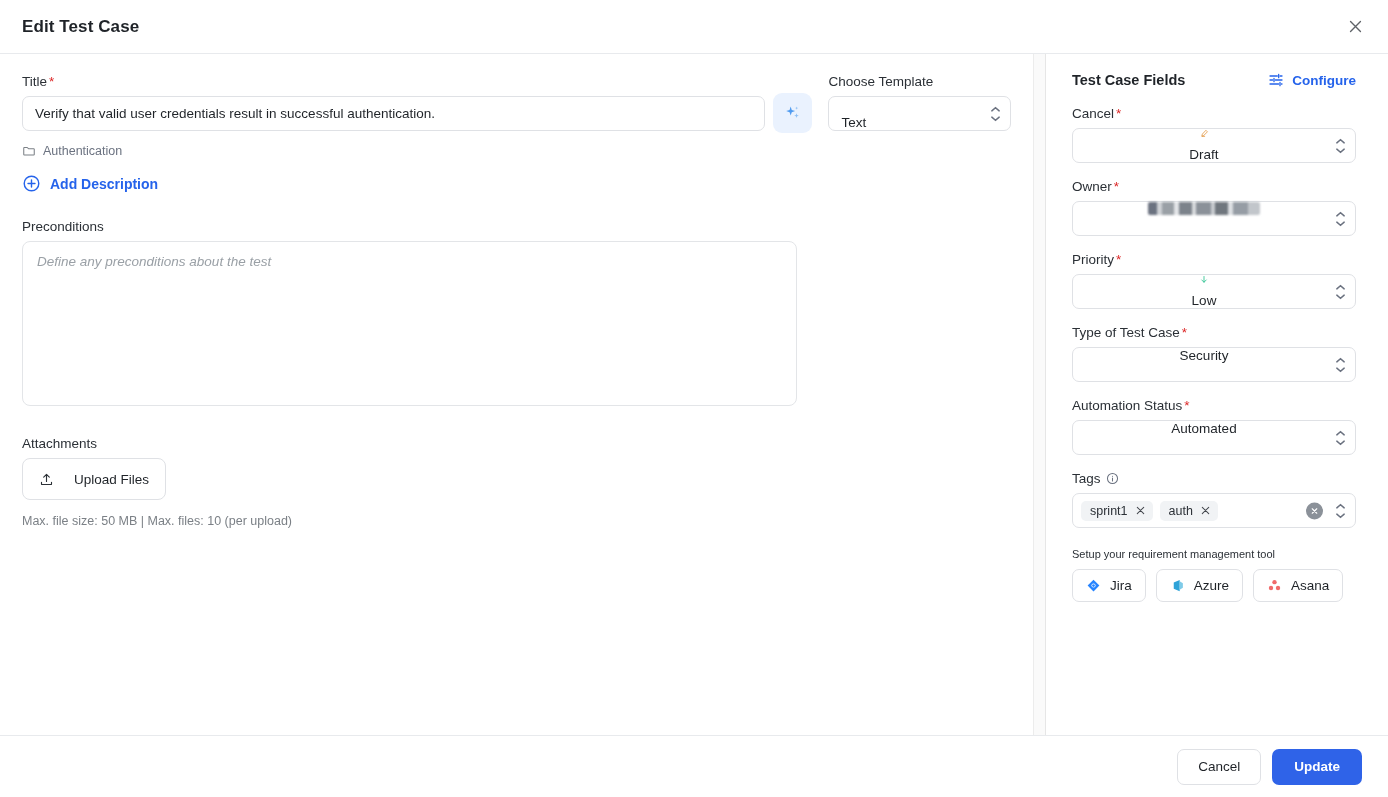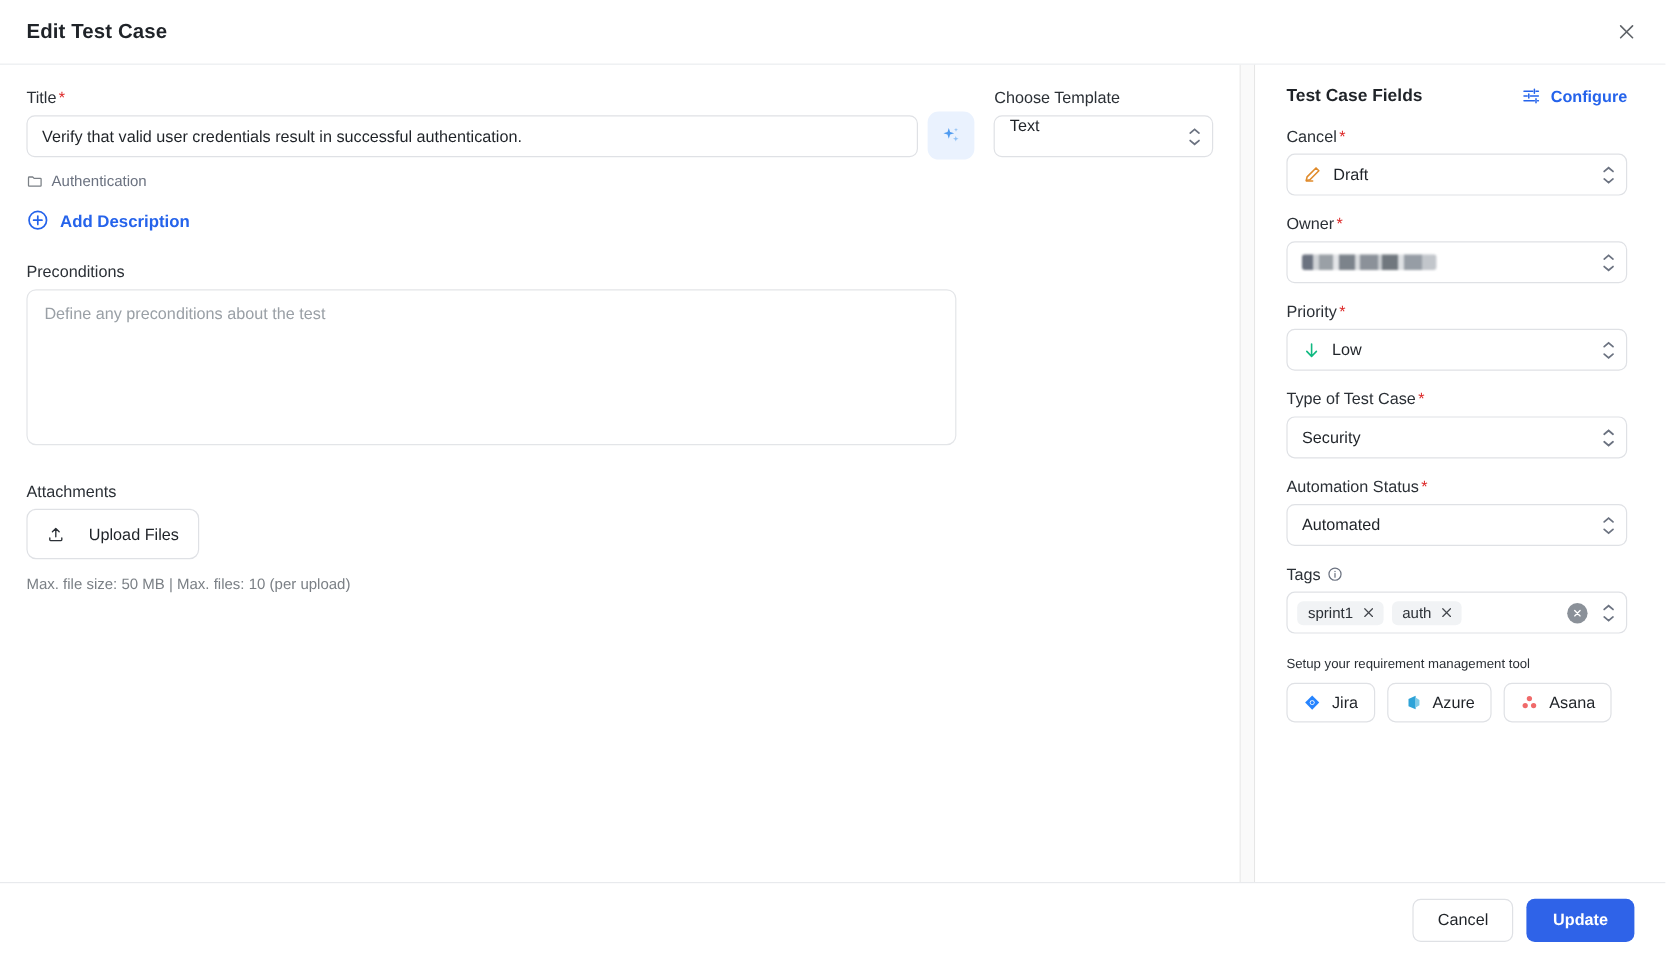--- a/index.html
+++ b/index.html
@@ -56,36 +56,36 @@
   }
   .ai-btn {
     width: 40px; height: 40px; margin-left: 8px; margin-bottom: -2px;
     border-radius: 9px; border:none; background:#eaf2fe;
     display:flex; align-items:center; justify-content:center; cursor:pointer;
   }
   .tmpl-col { margin-left: 16px; width: 186px; }
   .select-box {
     position: relative; height: 35px;
     border:1px solid #dfe1e5; border-radius:7px; background:#fff;
-    display:flex; align-items:flex-start; padding: 0 30px 0 12px;
+    display:flex; align-items:flex-end; padding: 0 30px 0 12px;
     font-size:13.5px; color:#1f2328; cursor:pointer;
   }
   .stepper { position:absolute; right:9px; top:50%; transform:translateY(-50%); color:#6b7280; display:flex; flex-direction:column; line-height:0; }
 
   .folder-line { display:flex; align-items:center; gap:7px; margin-top: 13px; color:#6b7280; font-size:12.5px; }
   .add-desc { display:flex; align-items:center; gap:9px; margin-top: 16px; color:#2563eb; font-size:14px; font-weight:600; cursor:pointer; width:max-content;}
 
   .field-block { margin-top: 26px; }
   textarea.ta {
     width: 100%; border:1px solid #e3e5e8; border-radius:8px;
     padding: 12px 14px; font-size: 13.5px; color:#1f2328;
     font-family: "Liberation Sans", sans-serif; resize: none; outline:none; background:#fff;
   }
   textarea.ta::placeholder { color:#9aa0a6; }
-  .ta-precond { height: 130px; width: 775px; }
+  .ta-precond { height: 165px; width: 775px; font-style: italic; }
   .two-col { display:flex; gap: 17px; }
   .col-steps { width: 485px; }
   .col-exp { width: 485px; }
   .ta-half { height: 163px; }
   .resize-handle { position:absolute; right:3px; bottom:3px; width:11px; height:11px; pointer-events:none; }
   .ta-wrap { position:relative; }
 
   .upload-btn {
     display:flex; align-items:center; gap:20px;
     height: 42px; padding: 0 16px; border:1px solid #dfe1e5; border-radius:8px;
@@ -94,21 +94,21 @@
   }
   .hint { margin-top: 14px; font-size:12.5px; color:#7b8086; }
 
   
   .rp-head { display:flex; align-items:center; justify-content:space-between; margin-bottom: 18px; }
   .rp-title { font-size: 14.5px; font-weight:700; color:#1f2328; }
   .configure { display:flex; align-items:center; gap:8px; color:#2563eb; font-size:13.5px; font-weight:600; cursor:pointer; }
   .rp-field { margin-bottom: 16px; }
   .rp-select {
     position:relative; height: 35px; border:1px solid #dfe1e5; border-radius:7px; background:#fff;
-    display:flex; align-items:center; gap:9px; padding: 0 32px 0 12px; font-size:13.5px; color:#1f2328; cursor:pointer;
+    display:flex; align-items:center; gap:9px; padding: 0 32px 0 12px; font-size:13.5px; color:#1f2328; cursor:pointer;flex-direction:column;
   }
   .redacted {
     width: 112px; height: 13px; border-radius:2px;
     background:
       linear-gradient(90deg,#6b7280 0 9px,#cfd2d6 9px 14px,#9aa0a6 14px 26px,#e3e5e8 26px 31px,
       #7c838b 31px 44px,#d9dbde 44px 48px,#8b9199 48px 63px,#c8ccd0 63px 67px,
       #70777e 67px 80px,#dde0e3 80px 85px,#969da5 85px 100px,#c2c6cb 100px 112px);
     filter: blur(1.1px);
   }
   .tags-box {

